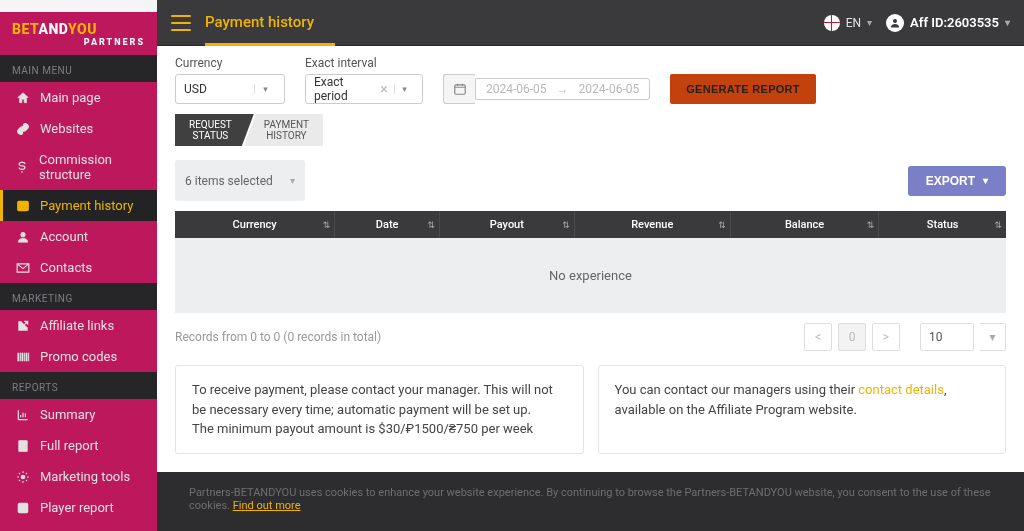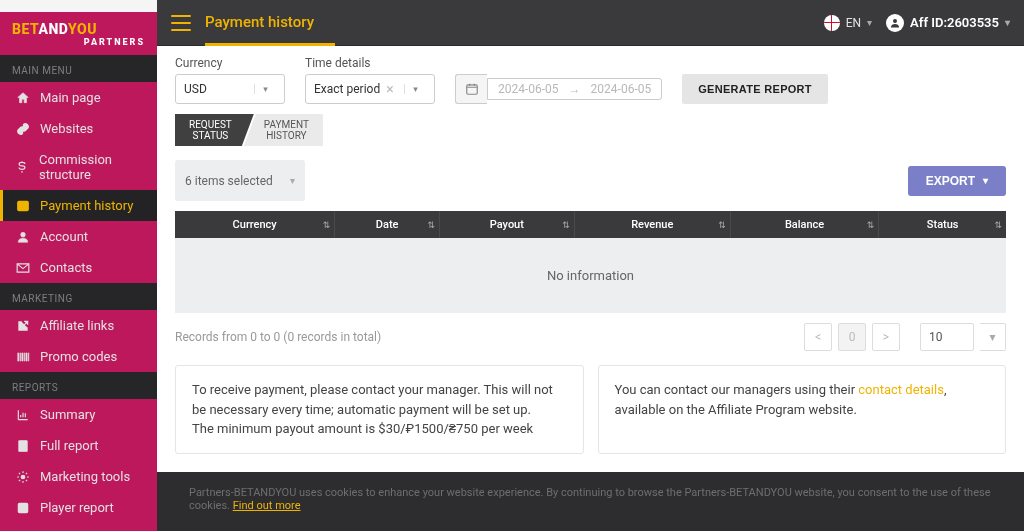--- a/index.html
+++ b/index.html
@@ -84,36 +84,36 @@
     background: #fff;
   }
   .fgroup { display: flex; flex-direction: column; gap: 4px; }
   .flabel { font-size: 12px; color: #555; }
   .select {
     height: 30px; border: 1px solid #ccc; border-radius: 3px;
     background: #fff; display: flex; align-items: center; padding: 0 8px;
     font-size: 12px; color: #333; position: relative;
   }
   .sel-currency { width: 110px; }
-  .sel-interval { width: 130px; }
+  .sel-interval { width: 118px; }
   .sel-caret { width: 22px; border-left: 1px solid #e0e0e0; display: flex; align-items: center; justify-content: center; margin-left: auto; color: #888; font-size: 9px; }
   .sel-clear { color: #bbb; padding: 0 6px; font-size: 14px; }
   .date-group { display: flex; align-items: center; gap: 0; }
   .date-icon {
     width: 32px; height: 30px; border: 1px solid #ccc; border-right: none; border-radius: 3px 0 0 3px;
     background: #f5f5f5; display: flex; align-items: center; justify-content: center; color: #888;
   }
   .date-range {
     height: 22px; border: 1px solid #ccc; border-radius: 0 3px 3px 0;
     display: flex; align-items: center; padding: 0 10px; gap: 10px;
     color: #b8b8b8; font-size: 12px; background: #fff;
   }
   .date-arrow { color: #bbb; }
   .btn-report {
-    height: 30px; padding: 0 16px; background: #e5e5e5; color: #222;
+    height: 30px; padding: 0 16px; background: #c2410c; color: #222;
     border: none; border-radius: 2px; font-size: 11px; font-weight: 700; letter-spacing: .3px;
     cursor: pointer;
   }
 
   .tabs { padding: 4px 18px 0; display: flex; gap: 0; }
   .tab {
     font-size: 10px; line-height: 1.1; text-align: center;
     padding: 5px 14px; cursor: pointer; position: relative;
   }
   .tab.dark { background: #404040; color: #fff; clip-path: polygon(0 0, 100% 0, calc(100% - 12px) 100%, 0 100%); padding-right: 22px;}
@@ -332,21 +332,21 @@
 
       <div class="filters">
         <div class="fgroup">
           <div class="flabel">Currency</div>
           <div class="select sel-currency">
             <span>USD</span>
             <span class="sel-caret">▾</span>
           </div>
         </div>
         <div class="fgroup">
-          <div class="flabel">Time details</div>
+          <div class="flabel">Exact interval</div>
           <div style="display:flex">
             <div class="select sel-interval">
               <span>Exact period</span>
               <span class="sel-clear">×</span>
               <span class="sel-caret">▾</span>
             </div>
           </div>
         </div>
         <div class="fgroup">
           <div class="flabel">&nbsp;</div>
@@ -394,21 +394,21 @@
                 <th>Currency<span class="sort-icon">⇅</span></th>
                 <th>Date<span class="sort-icon">⇅</span></th>
                 <th>Payout<span class="sort-icon">⇅</span></th>
                 <th>Revenue<span class="sort-icon">⇅</span></th>
                 <th>Balance<span class="sort-icon">⇅</span></th>
                 <th>Status<span class="sort-icon">⇅</span></th>
               </tr>
             </thead>
           <tbody>
             <tr>
-                <td colspan="6">No information</td>
+                <td colspan="6">No experience</td>
               </tr>
           </tbody>
         </table>
       </div>
 
       <div class="pager-row">
         <div>Records from 0 to 0 (0 records in total)</div>
         <div class="pager">
           <div class="pg-btn">&lt;</div>
           <div class="pg-btn pg-cur">0</div>

